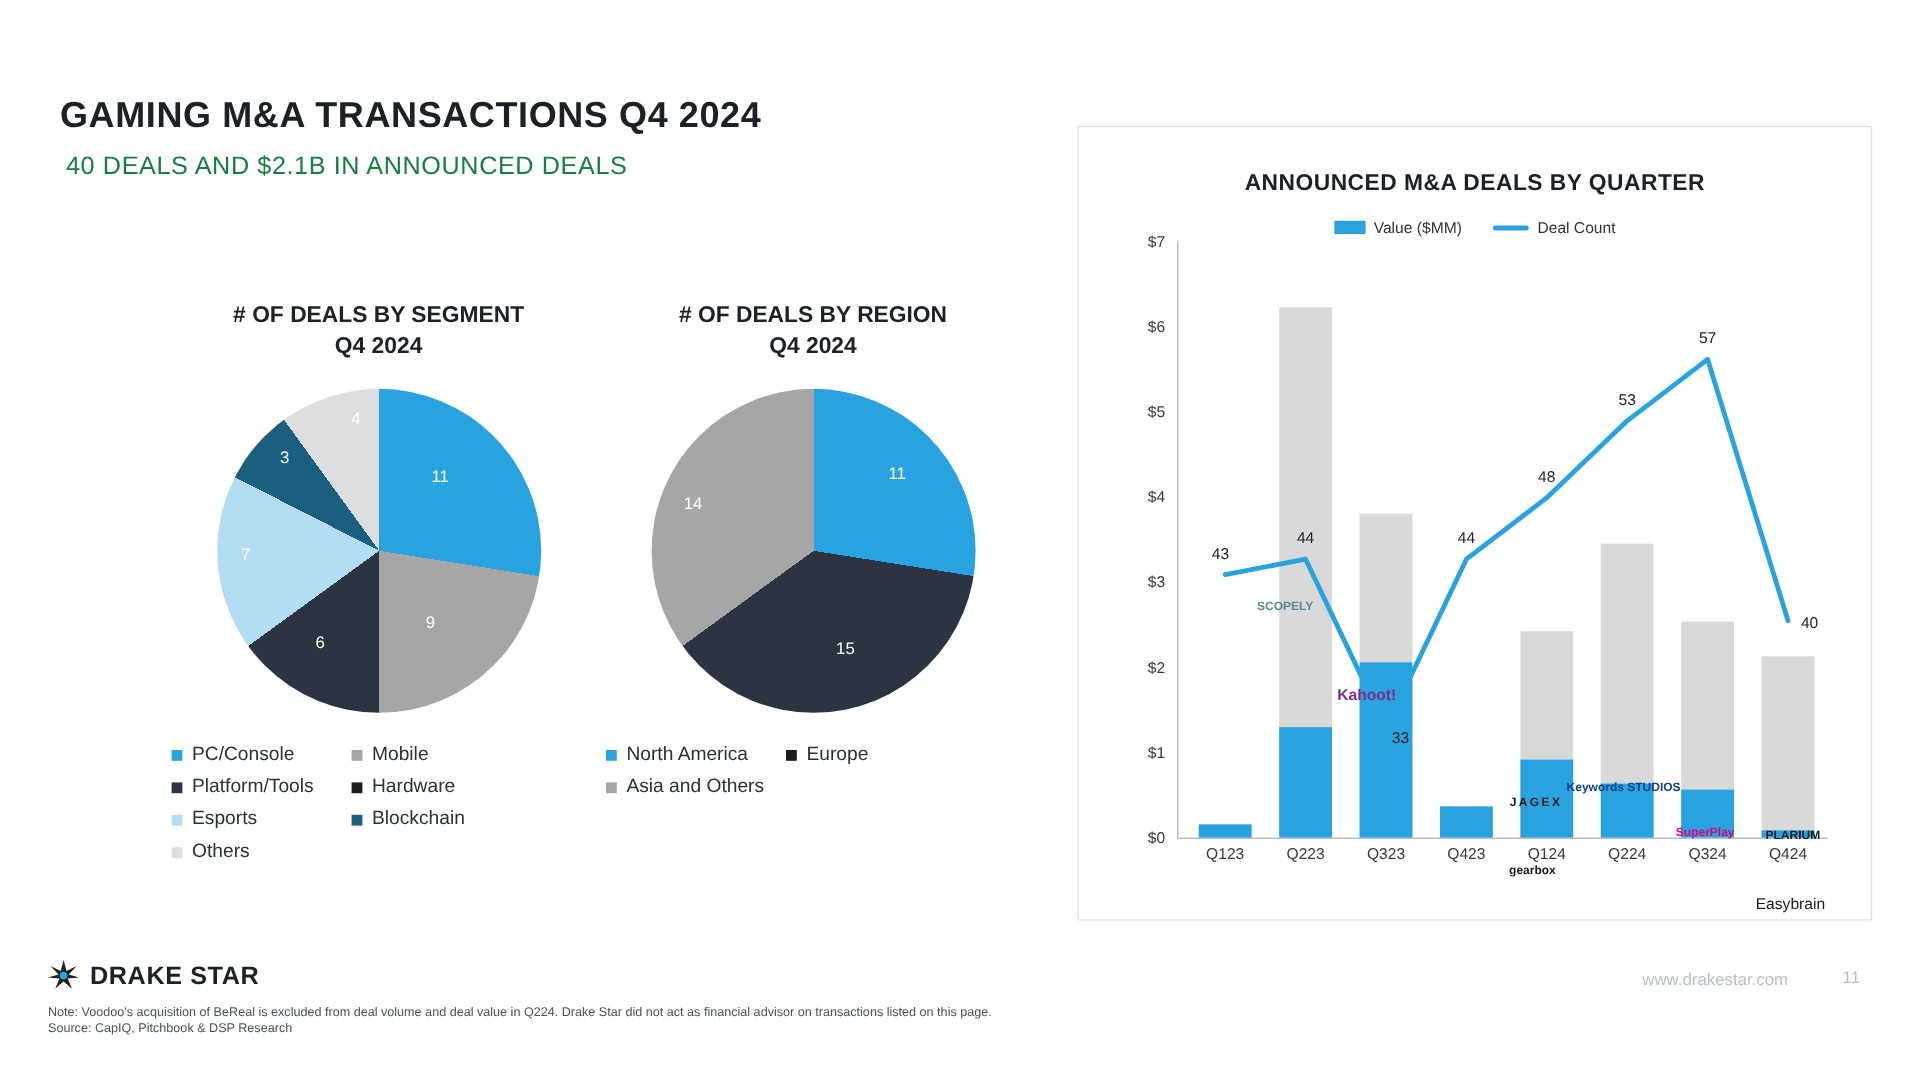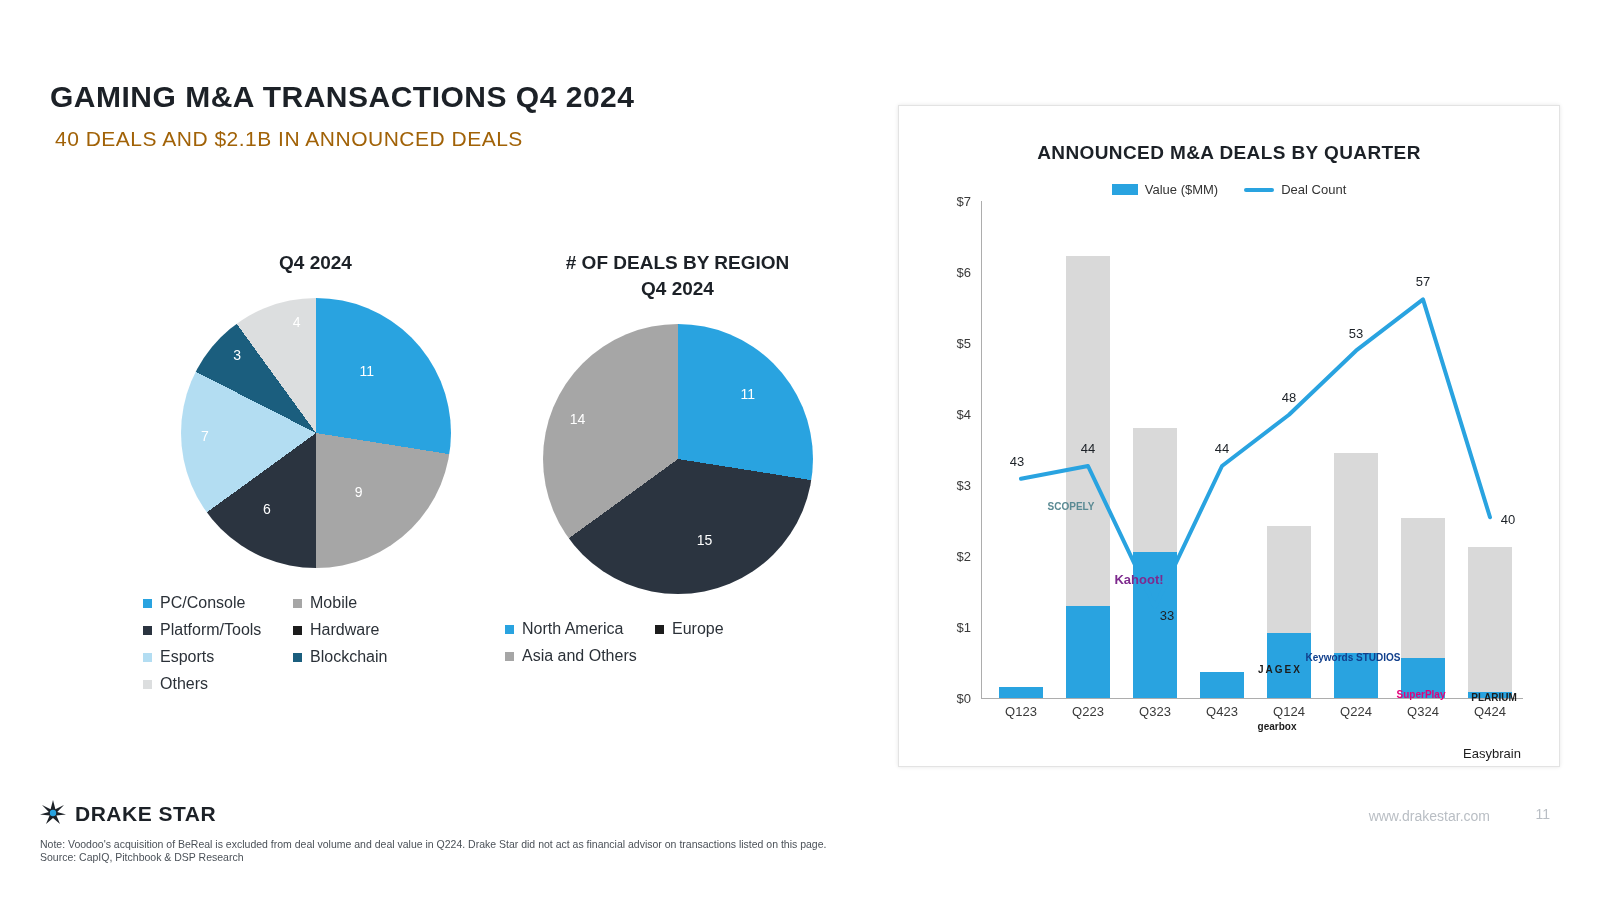--- a/index.html
+++ b/index.html
@@ -13,21 +13,21 @@
   }
   
   #title{
     position:absolute;left:50px;top:80px;
     font-size:30px;font-weight:bold;letter-spacing:.5px;
     color:#1c2127;
   }
   #subtitle{
     position:absolute;left:55px;top:127px;
     font-size:21px;letter-spacing:.5px;
-    color:#a16207;
+    color:#15803d;
   }
 
   
   .pie-panel{position:absolute;top:250px;}
   .pie-title{
     text-align:center;font-size:19px;font-weight:bold;color:#1c2127;
     line-height:26px;
   }
   .pie-wrap{position:relative;width:270px;height:270px;margin:22px auto 0;}
   .pie{width:270px;height:270px;border-radius:50%;position:relative;}
@@ -94,20 +94,21 @@
   #note2{top:851px;}
 </style>
 </head>
 <body>
 
 <div id="title">GAMING M&amp;A TRANSACTIONS Q4 2024</div>
 <div id="subtitle">40 DEALS AND $2.1B IN ANNOUNCED DEALS</div>
 
 <div class="pie-panel" id="pie-segment" style="left:143px;width:345px;">
   <div class="pie-title">
+    <div># OF DEALS BY SEGMENT</div>
     <div>Q4 2024</div>
   </div>
   <div class="pie-wrap">
     <div class="pie" id="pie1" style="background: conic-gradient(rgb(41, 163, 224) 0deg, rgb(41, 163, 224) 99deg, rgb(166, 166, 166) 99deg, rgb(166, 166, 166) 180deg, rgb(43, 52, 64) 180deg, rgb(43, 52, 64) 234deg, rgb(179, 221, 242) 234deg, rgb(179, 221, 242) 297deg, rgb(27, 94, 126) 297deg, rgb(27, 94, 126) 324deg, rgb(220, 222, 223) 324deg, rgb(220, 222, 223) 360deg);"></div>
     <div class="slice-label" style="left:69%;top:27%;">11</div>
     <div class="slice-label" style="left:66%;top:72%;">9</div>
     <div class="slice-label" style="left:32%;top:78%;">6</div>
     <div class="slice-label" style="left:9%;top:51%;">7</div>
     <div class="slice-label" style="left:21%;top:21%;">3</div>
     <div class="slice-label" style="left:43%;top:9%;color:#ffffff;">4</div>

